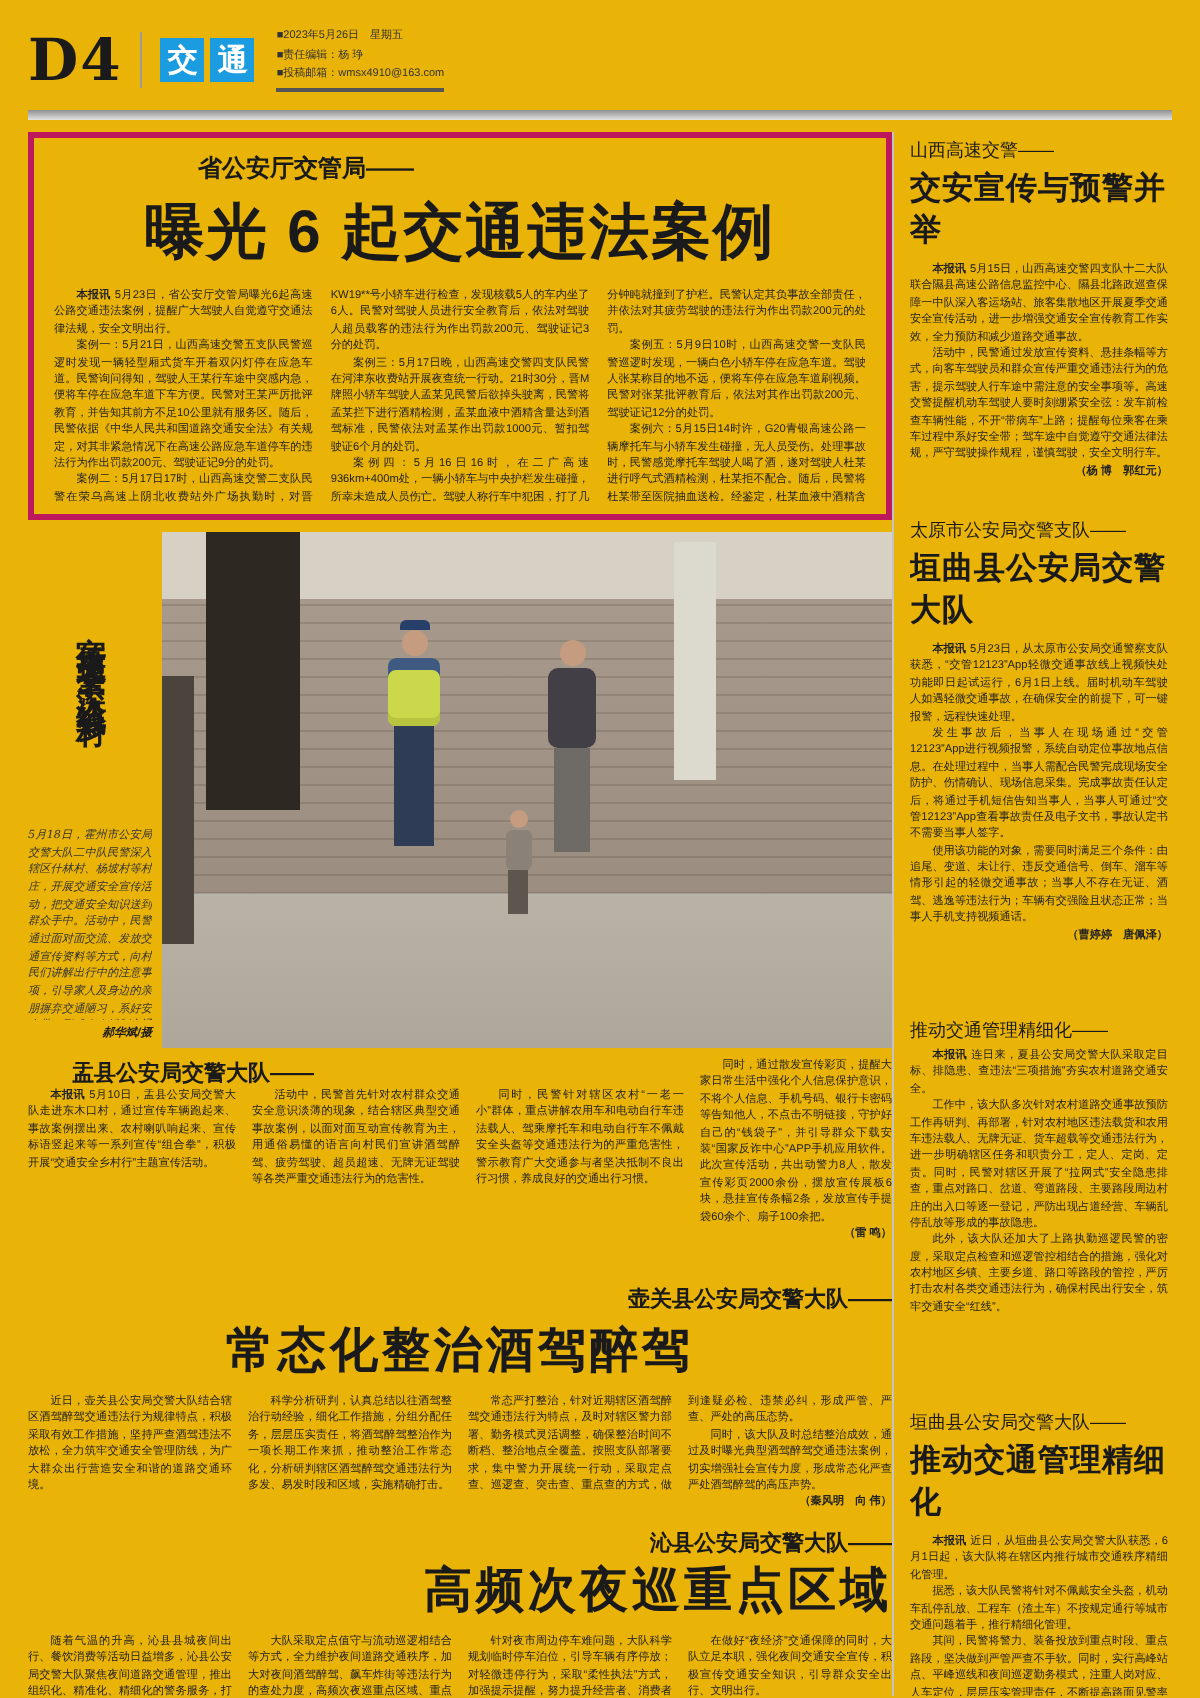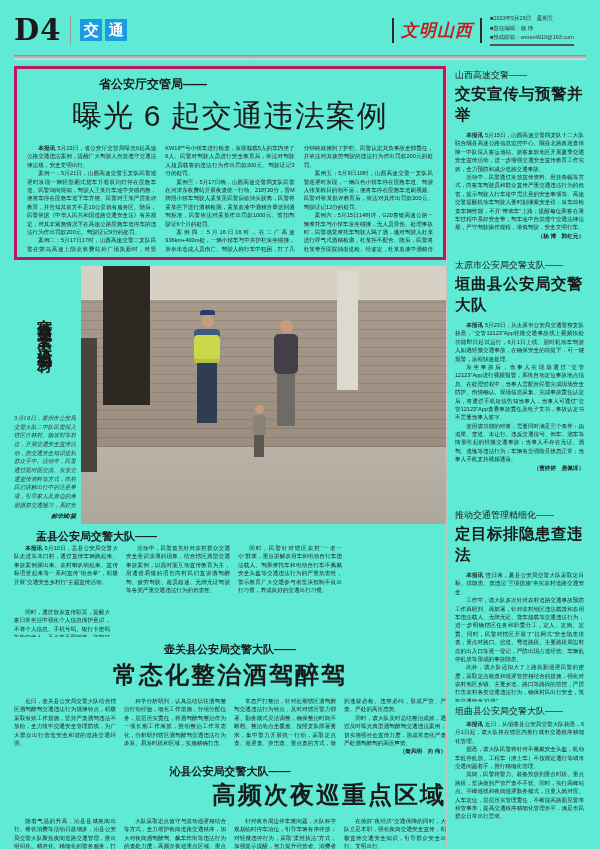--- a/index.html
+++ b/index.html
@@ -1,16 +1,16 @@
 <!DOCTYPE html>
 <html><head>
 <meta charset="utf-8">
 <style>
   html,body{margin:0;padding:0;background:#777;}
-  .page{position:relative;width:600px;height:849px;margin:0 auto;background:#5eead4;
+  .page{position:relative;width:600px;height:849px;margin:0 auto;background:#eab308;
         font-family:"Liberation Sans",sans-serif;color:#1a1a1a;overflow:hidden;}
   
   .hdr{display:flex;align-items:center;padding:10px 14px 2px;height:40px;}
   .pgno{font-family:"DejaVu Serif",serif;font-weight:bold;font-size:29px;letter-spacing:1px;}
   .hdr-vline{width:1px;height:28px;background:#9a9a9a;margin:0 9px;}
   .secbox{width:22px;height:22px;background:#1b9ce0;color:#fff;font-weight:700;font-size:15px;
           display:flex;align-items:center;justify-content:center;margin-right:3px;}
   .mast{margin-left:auto;color:#c41f1f;font-family:"DejaVu Serif",serif;font-style:italic;
         font-weight:900;font-size:17px;letter-spacing:1px;padding:1px 7px;
         border-left:2px solid #2a2a2a;border-right:2px solid #2a2a2a;}
@@ -22,21 +22,21 @@
   .maincol{width:432px;}
   .sidebar{width:129px;border-left:1px solid #c4c4c4;padding-left:8px;margin-left:0;}
   
   .bt{font-size:5.6px;line-height:1.5;text-align:justify;color:#222;overflow:hidden;}
   .bt p{margin:0;text-indent:2em;}
   .lead{font-weight:700;margin-right:2px;}
   .byline{text-align:right !important;text-indent:0 !important;font-weight:700;}
   
   .leadbox{border:3px solid #be185d;height:176px;padding:7px 10px 5px;box-sizing:content-box;}
   .lead-kicker{font-size:12px;font-weight:700;padding-left:72px;}
-  .lead-headline{font-size:30px;font-weight:400;text-align:center;letter-spacing:1px;margin:3px 0 7px;}
+  .lead-headline{font-size:30px;font-weight:700;text-align:center;letter-spacing:1px;margin:3px 0 7px;}
   .cols3{column-count:3;column-gap:9px;height:112px;}
   
   .photosec{display:flex;margin-top:6px;height:258px;}
   .photoside{width:62px;padding-right:5px;}
   .vtitle{writing-mode:vertical-rl;font-weight:900;font-size:15px;line-height:1.55;
           letter-spacing:3px;height:100px;margin:40px auto 8px;display:block;}
   .caption{font-family:"DejaVu Serif",serif;font-style:italic;font-size:5.6px;line-height:1.55;
            text-align:justify;color:#333;height:96px;overflow:hidden;}
   .credit{font-size:5.8px;font-weight:700;text-align:right;margin-top:2px;font-style:italic;}
   .photo{position:relative;flex:1;background:
@@ -52,23 +52,23 @@
   .officer .vest{width:26px;height:34px;background:#ccd84c;border-radius:4px;margin:1px auto 0;
                  box-shadow:inset 0 6px 0 #3e5a82,inset 0 -4px 0 #b9c43e;}
   .officer .legs{width:20px;height:60px;background:#2e3d55;margin:0 auto;}
   .villager .body1{width:24px;height:40px;background:#433f46;border-radius:5px;margin:1px auto 0;}
   .villager .legs{width:18px;height:52px;background:#6e6a66;margin:0 auto;}
   .kid .body1{width:13px;height:20px;background:#8a8278;border-radius:3px;margin:1px auto 0;}
   .kid .legs{width:10px;height:22px;background:#5c564e;margin:0 auto;}
   .edgefig{position:absolute;left:0;top:28%;width:4.5%;height:52%;background:#4a443c;}
   
   .county{margin-top:5px;}
-  .c-kicker{text-align:center;font-weight:700;font-size:11px;}
+  .c-kicker{text-align:right;font-weight:700;font-size:11px;}
   .c-headline{text-align:center;font-weight:900;font-size:24px;letter-spacing:2px;margin:2px 0 6px;}
-  .yx{display:flex;height:108px;flex-direction:column;}
+  .yx{display:flex;height:108px;}
   .yx-left{width:328px;padding-right:8px;}
   .yx-left .c-kicker{text-align:left;padding-left:22px;}
   .yx-left .c-headline{font-size:22px;}
   .yx-cols{column-count:3;column-gap:8px;height:64px;}
   .yx-side{width:96px;height:106px;}
   .cols4{column-count:4;column-gap:8px;height:62px;}
   .qx-cols{column-count:4;column-gap:8px;height:58px;}
   
   .sb-art{overflow:hidden;}
   .sb-kicker{font-size:9px;font-weight:400;margin:3px 0 2px;}
@@ -77,21 +77,20 @@
 </head>
 <body>
 
 <div class="page">
 
   <div class="hdr">
     <div class="pgno">D4</div>
     <div class="hdr-vline"></div>
     <div class="secbox">交</div>
     <div class="secbox">通</div>
-    <div class="mast">文明山西</div>
     <div class="hdr-info">
       <div>■2023年5月26日　星期五</div>
       <div>■责任编辑：杨 琤</div>
       <div class="u">■投稿邮箱：wmsx4910@163.com</div>
     </div>
   </div>
   <div class="silver"></div>
 
   <div class="content">
 
@@ -202,31 +201,31 @@
         <div class="bt" style="height:208px;">
           <p><b class="lead">本报讯</b><span>5月23日，从太原市公安局交通警察支队获悉，“交管12123”App轻微交通事故线上视频快处功能即日起试运行，6月1日上线。届时机动车驾驶人如遇轻微交通事故，在确保安全的前提下，可一键报警，远程快速处理。</span></p>
           <p>发生事故后，当事人在现场通过“交管12123”App进行视频报警，系统自动定位事故地点信息。在处理过程中，当事人需配合民警完成现场安全防护、伤情确认、现场信息采集。完成事故责任认定后，将通过手机短信告知当事人，当事人可通过“交管12123”App查看事故责任及电子文书，事故认定书不需要当事人签字。</p>
           <p>使用该功能的对象，需要同时满足三个条件：由追尾、变道、未让行、违反交通信号、倒车、溜车等情形引起的轻微交通事故；当事人不存在无证、酒驾、逃逸等违法行为；车辆有交强险且状态正常；当事人手机支持视频通话。</p>
           <p class="byline">（曹婷婷　唐佩泽）</p>
         </div>
       </section>
 
       <section class="sb-art" style="height:196px;">
         <div class="sb-kicker">推动交通管理精细化——</div>
-        <h3 class="sb-headline">定目标排隐患查违法</h3>
         <div class="bt" style="height:154px;">
           <p><b class="lead">本报讯</b><span>连日来，夏县公安局交警大队采取定目标、排隐患、查违法“三项措施”夯实农村道路交通安全。</span></p>
           <p>工作中，该大队多次针对农村道路交通事故预防工作再研判、再部署，针对农村地区违法载货和农用车违法载人、无牌无证、货车超载等交通违法行为，进一步明确辖区任务和职责分工，定人、定岗、定责。同时，民警对辖区开展了“拉网式”安全隐患排查，重点对路口、岔道、弯道路段、主要路段周边村庄的出入口等逐一登记，严防出现占道经营、车辆乱停乱放等形成的事故隐患。</p>
           <p>此外，该大队还加大了上路执勤巡逻民警的密度，采取定点检查和巡逻管控相结合的措施，强化对农村地区乡镇、主要乡道、路口等路段的管控，严厉打击农村各类交通违法行为，确保村民出行安全，筑牢交通安全“红线”。</p>
 
         </div>
       </section>
 
       <section class="sb-art" style="height:146px;">
         <div class="sb-kicker">垣曲县公安局交警大队——</div>
+        <h3 class="sb-headline">推动交通管理精细化</h3>
         <div class="bt" style="height:104px;">
           <p><b class="lead">本报讯</b><span>近日，从垣曲县公安局交警大队获悉，6月1日起，该大队将在辖区内推行城市交通秩序精细化管理。</span></p>
           <p>据悉，该大队民警将针对不佩戴安全头盔，机动车乱停乱放、工程车（渣土车）不按规定通行等城市交通问题着手，推行精细化管理。</p>
           <p>其间，民警将警力、装备投放到重点时段、重点路段，坚决做到严管严查不手软。同时，实行高峰站点、平峰巡线和夜间巡逻勤务模式，注重人岗对应、人车定位，层层压实管理责任，不断提高路面见警率和管事率，提高交通秩序精细化管理水平，满足市民群众日常出行需求。</p>
 
         </div>
       </section>
 
     </aside>
   </div>

